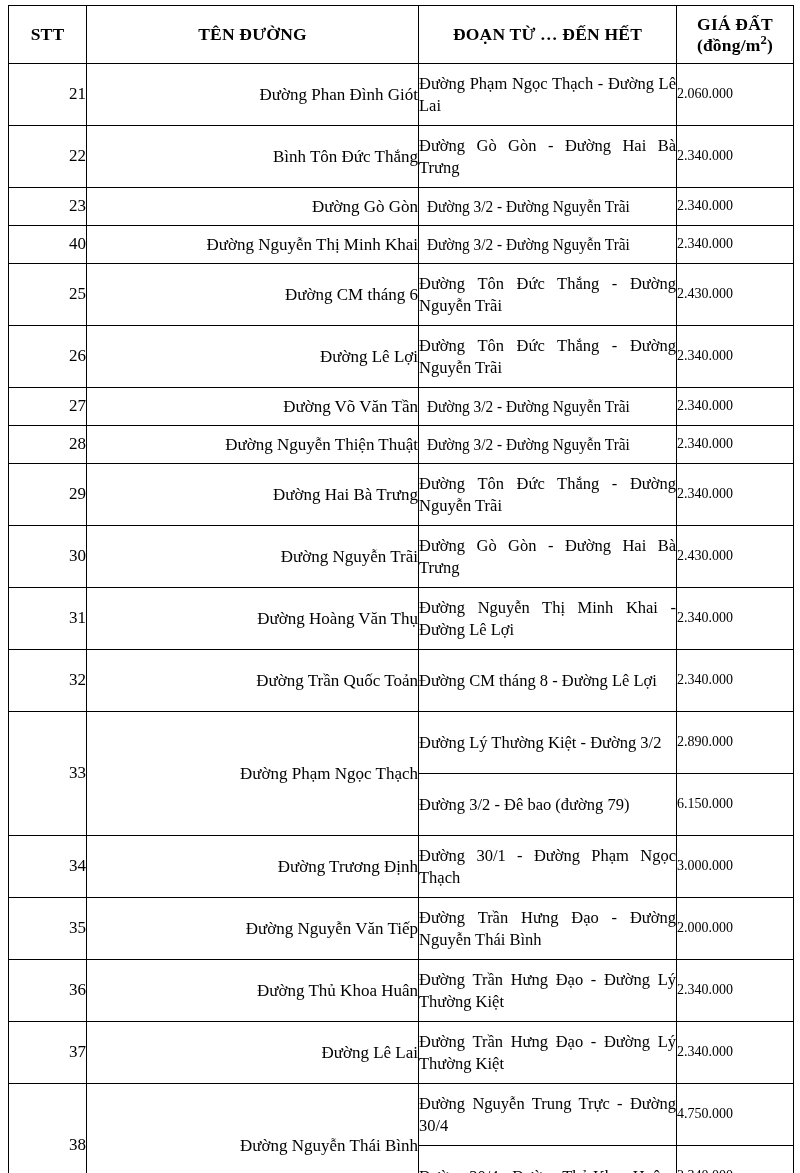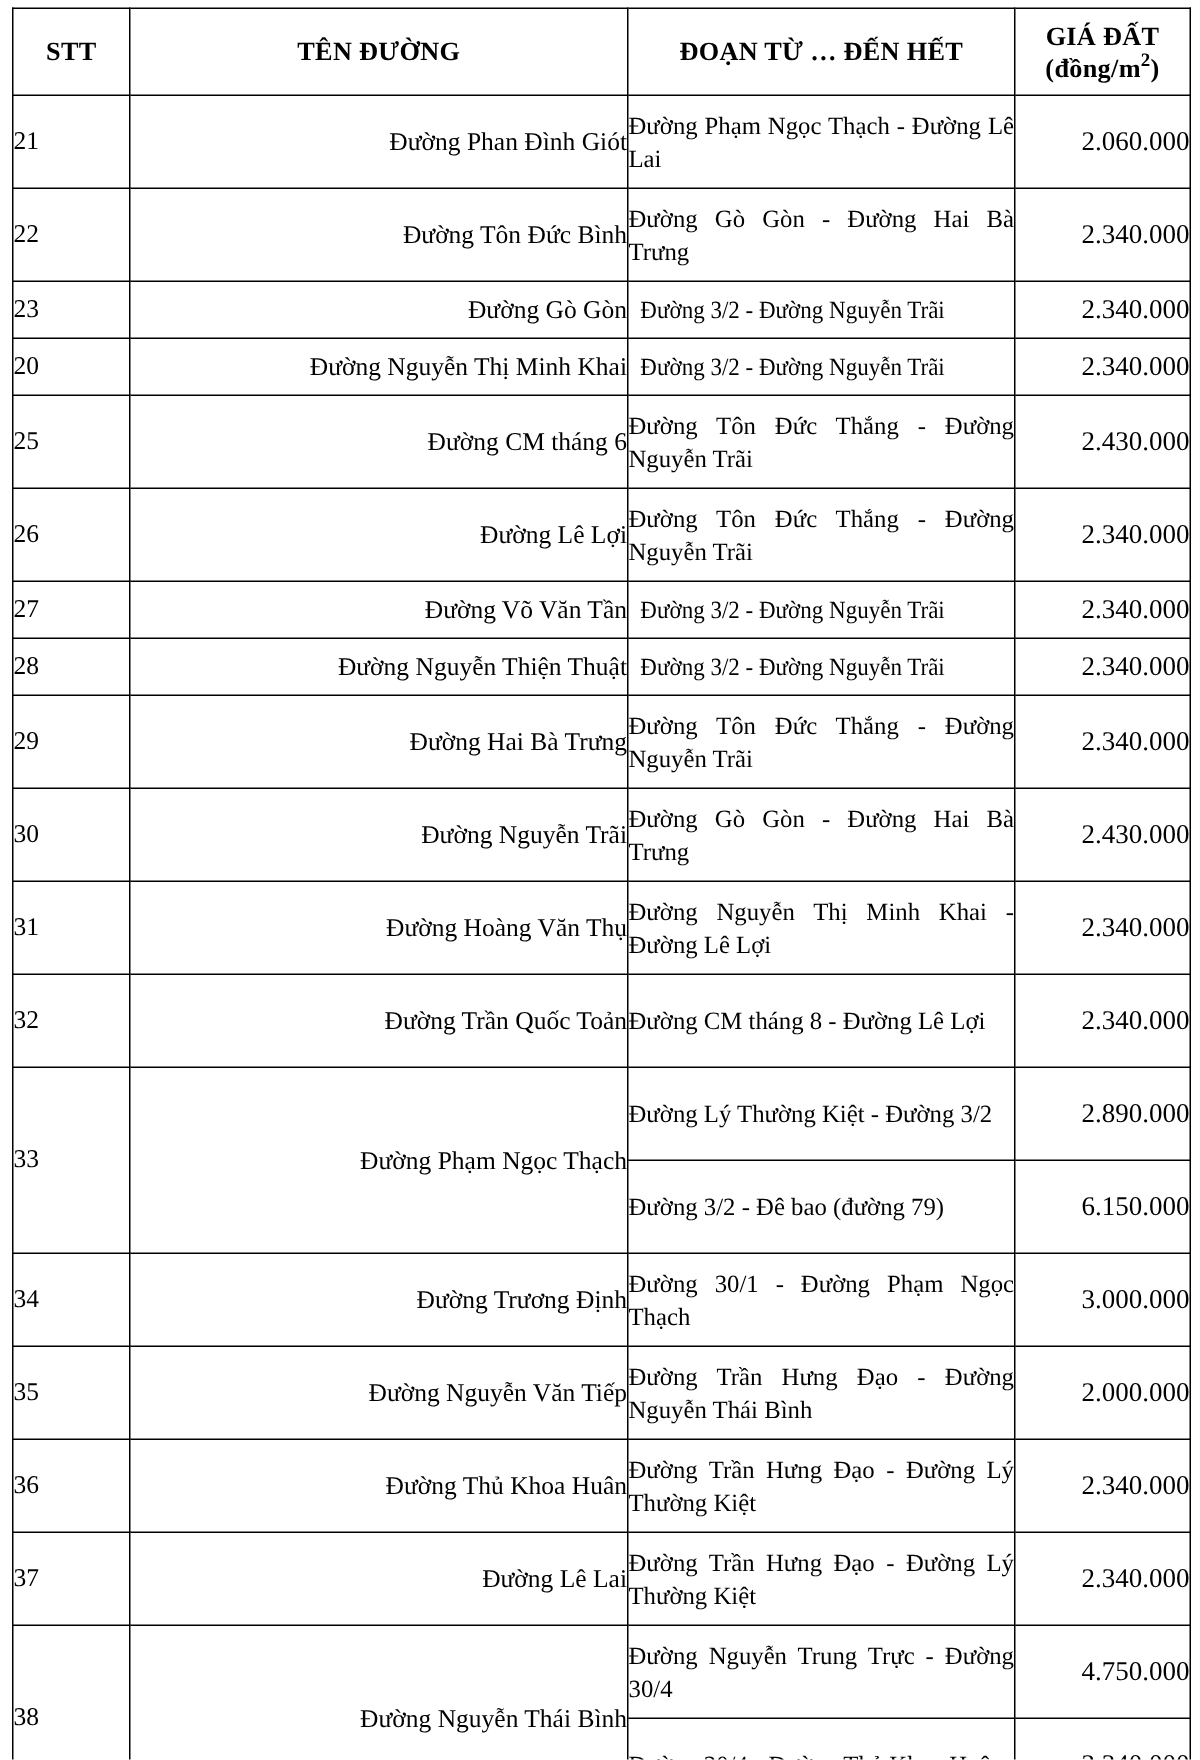--- a/index.html
+++ b/index.html
@@ -52,41 +52,41 @@
     letter-spacing: 0.2px;
     padding: 4px 3px;
     height: 58px;
     box-sizing: border-box;
   }
   thead th .hdr-line { display: block; white-space: nowrap; }
   thead th .sup { font-size: 0.72em; vertical-align: super; line-height: 0; }
 
   
   td.stt {
-    text-align: left;
+    text-align: right;
     font-size: 17px;
     line-height: 1.2;
   }
   td.name {
     text-align: right;
     font-size: 17px;
     line-height: 1.28;
     padding: 3px 6px 3px 14px;
   }
   td.seg {
     text-align: justify;
     text-justify: inter-word;
     font-size: 16.5px;
     line-height: 1.30;
     padding: 4px 7px 4px 7px;
     hyphens: none;
   }
   td.price {
-    text-align: right;
-    font-size: 18px;
+    text-align: left;
+    font-size: 14px;
     line-height: 1.2;
     white-space: nowrap;
   }
 
   
   tr.single td.seg {
     text-align: left;
     font-size: 16.5px;
     transform: scaleX(0.93);
     transform-origin: left center;
@@ -128,32 +128,32 @@
 
     <tbody id="table-body">
         <tr class="double">
           <td class="stt">21</td>
           <td class="name">Đường Phan Đình Giót</td>
           <td class="seg">Đường Phạm Ngọc Thạch - Đường Lê Lai</td>
           <td class="price">2.060.000</td>
         </tr>
         <tr class="double">
           <td class="stt">22</td>
-          <td class="name">Đường Tôn Đức Bình</td>
+          <td class="name">Bình Tôn Đức Thắng</td>
           <td class="seg">Đường Gò Gòn - Đường Hai Bà Trưng</td>
           <td class="price">2.340.000</td>
         </tr>
         <tr class="single">
           <td class="stt">23</td>
           <td class="name">Đường Gò Gòn</td>
           <td class="seg">Đường 3/2 - Đường Nguyễn Trãi</td>
           <td class="price">2.340.000</td>
         </tr>
         <tr class="single">
-          <td class="stt">20</td>
+          <td class="stt">40</td>
           <td class="name">Đường Nguyễn Thị Minh Khai</td>
           <td class="seg">Đường 3/2 - Đường Nguyễn Trãi</td>
           <td class="price">2.340.000</td>
         </tr>
         <tr class="double">
           <td class="stt">25</td>
           <td class="name">Đường CM tháng 6</td>
           <td class="seg">Đường Tôn Đức Thắng - Đường Nguyễn Trãi</td>
           <td class="price">2.430.000</td>
         </tr>

